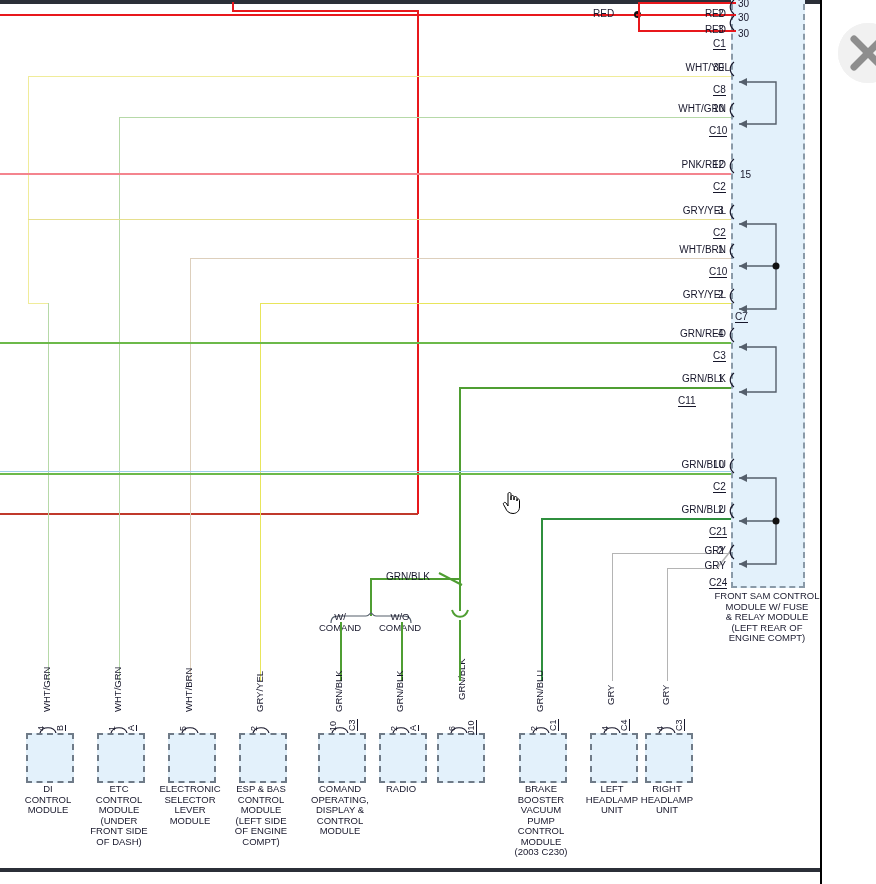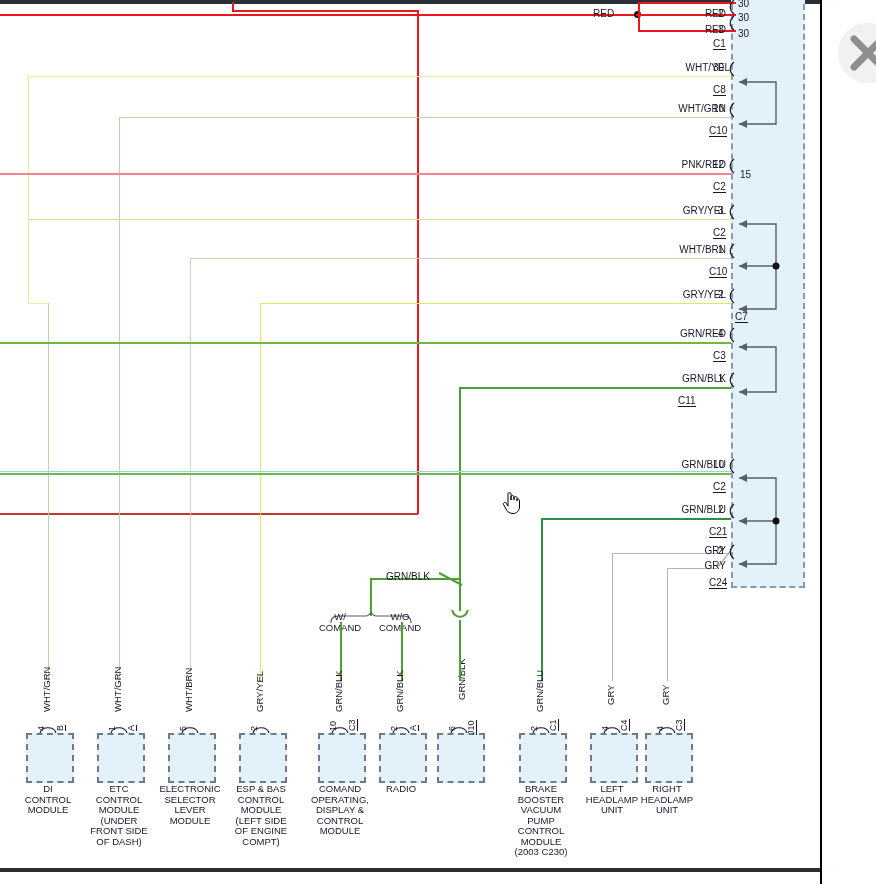--- a/index.html
+++ b/index.html
@@ -72,20 +72,27 @@
 <body>
 
 <div id="root">
 
   <div id="canvas">
 
     <div id="topbar"></div>
     <div id="bottombar"></div>
 
     <div id="sam"></div>
+    <div id="samlabel">
+      <div>FRONT SAM CONTROL</div>
+      <div>MODULE W/ FUSE</div>
+      <div>&amp; RELAY MODULE</div>
+      <div>(LEFT REAR OF</div>
+      <div>ENGINE COMPT)</div>
+    </div>
 
     <div class="w h" style="left:0px;top:14px;width:636px;border-color:#e8181c;"></div>
     <div class="dot" style="left:634px;top:11px;"></div>
 
     <div class="w h" style="left:636px;top:14px;width:100px;border-color:#e8181c;"></div>
 
     <div class="w v" style="left:638px;top:2px;width:0;height:12px;border-color:#e8181c;"></div>
     <div class="w h" style="left:638px;top:2px;width:98px;border-color:#e8181c;"></div>
 
     <div class="w v" style="left:638px;top:14px;width:0;height:16px;border-color:#e8181c;"></div>

